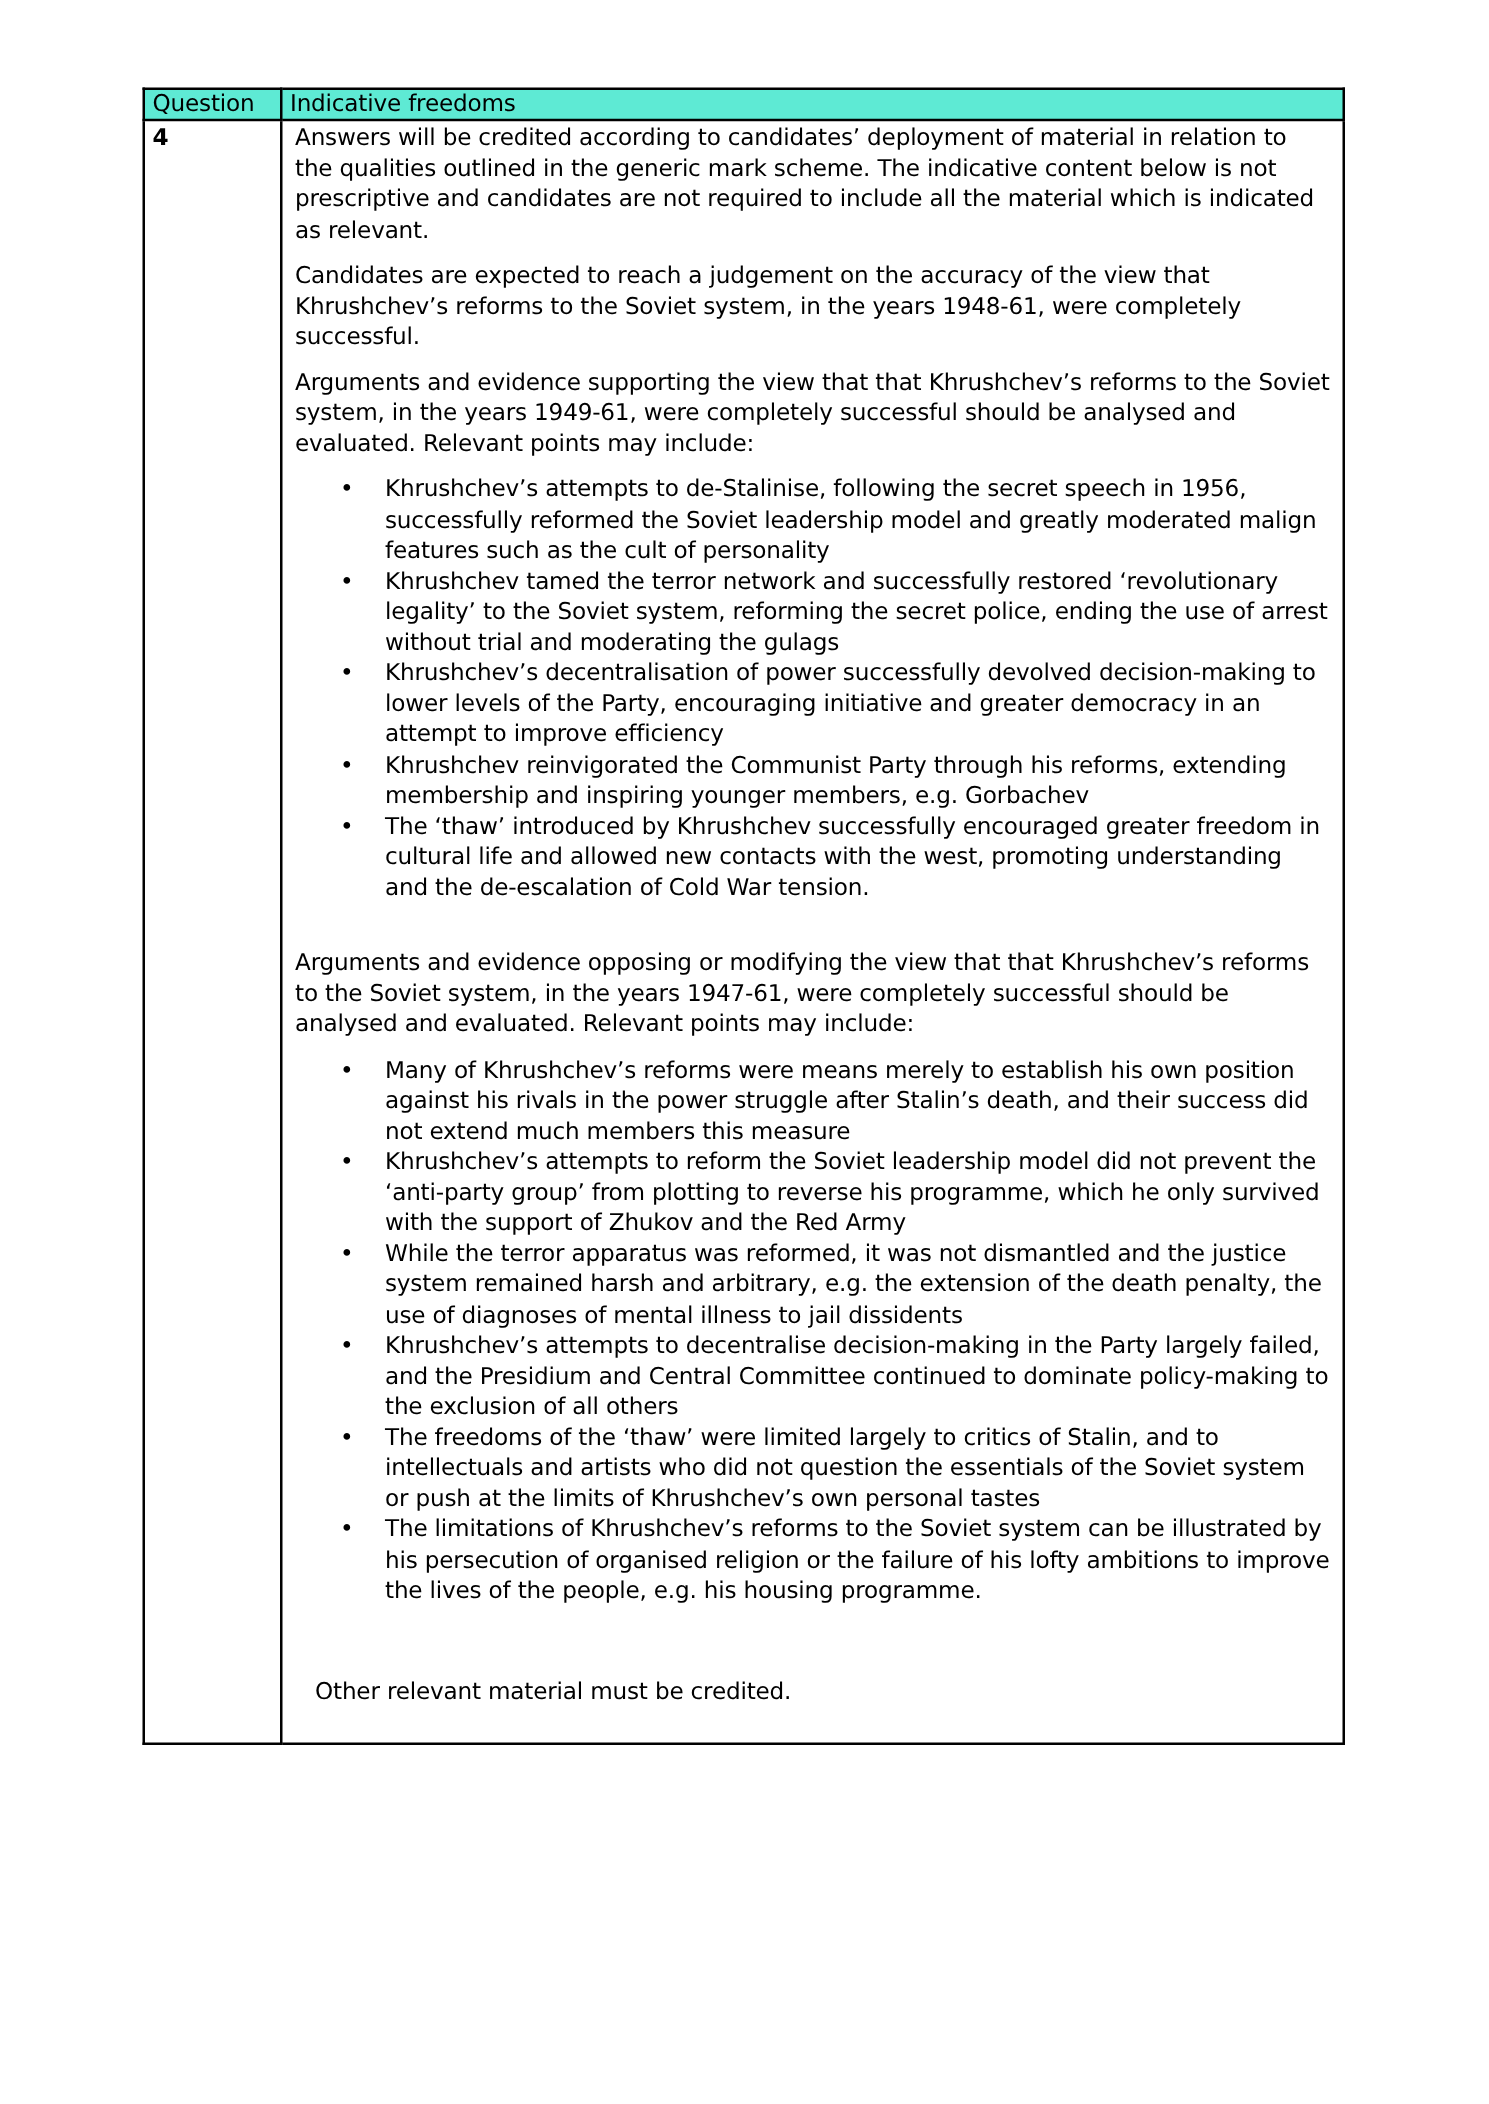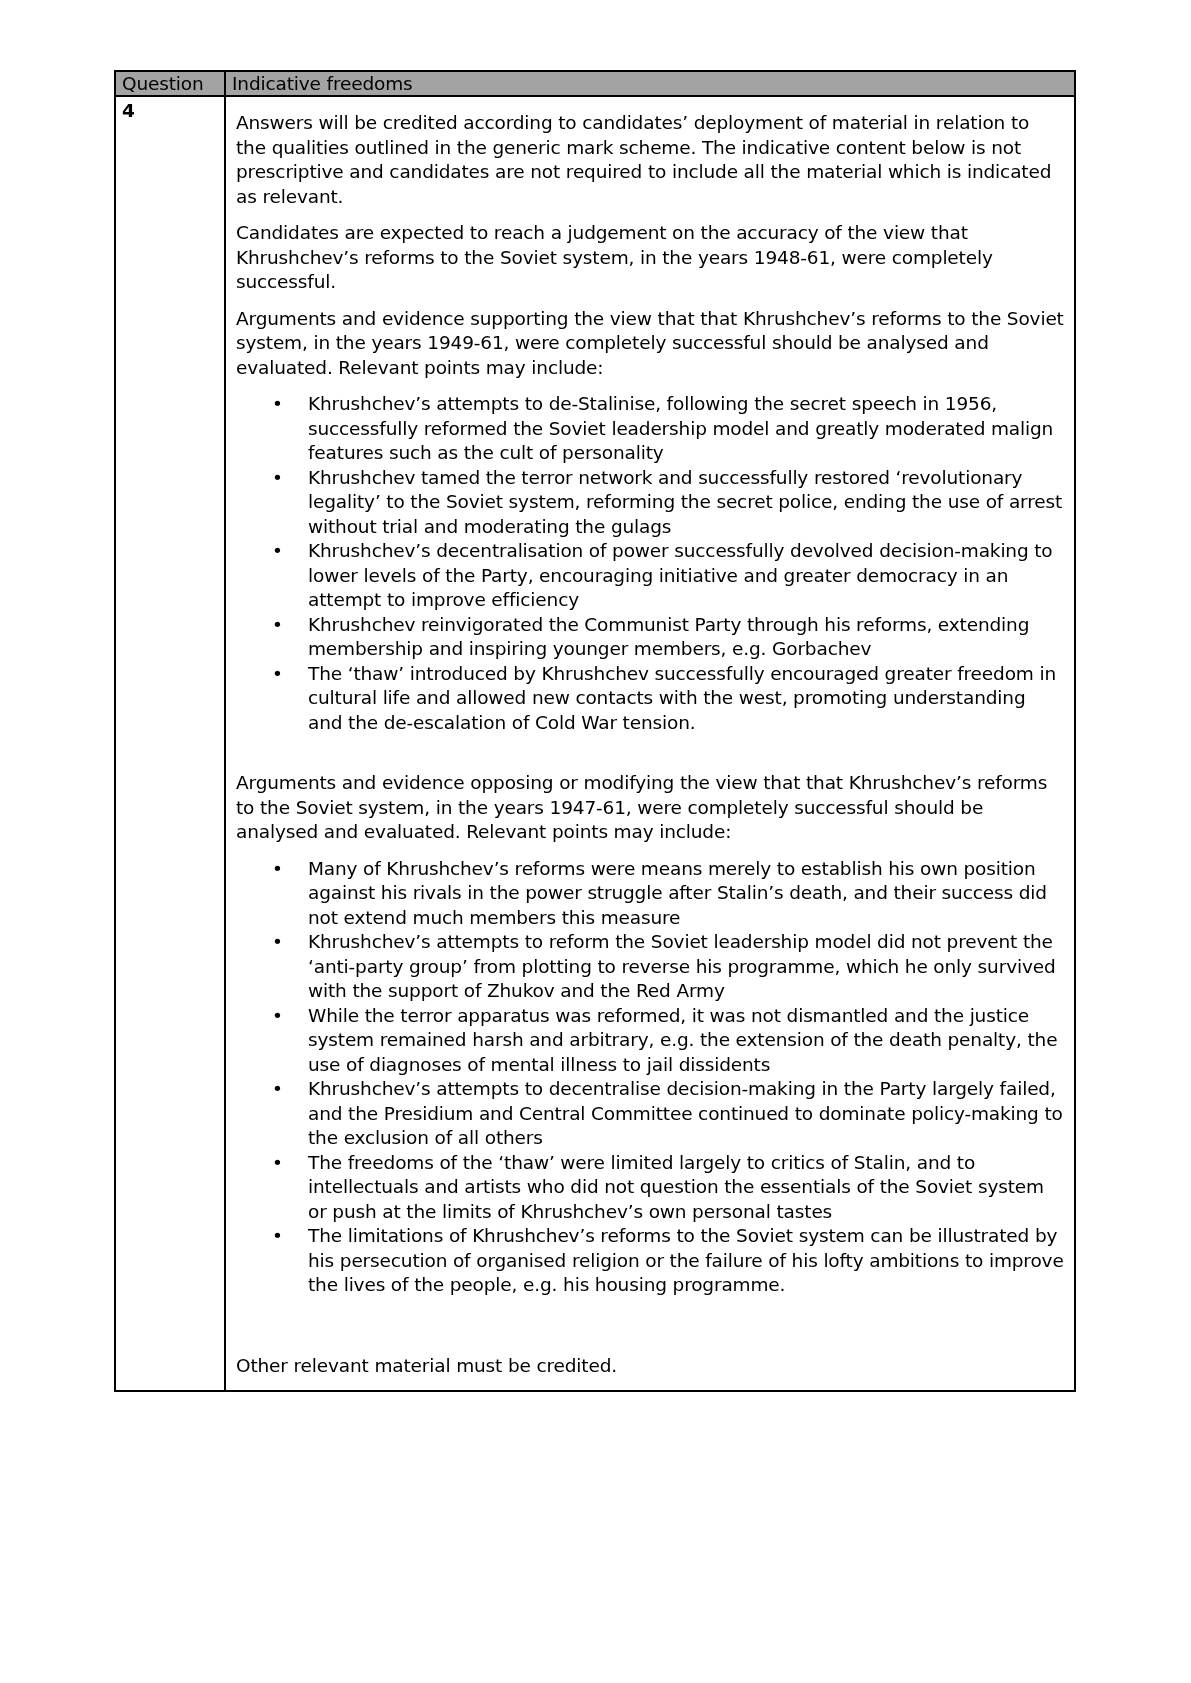--- a/index.html
+++ b/index.html
@@ -6,32 +6,32 @@
     body { width: 1191px; height: 1683px; position: relative; overflow: hidden; }
     .doc-table {
       position: absolute; left: 114px; top: 70px; width: 962px;
       border-collapse: collapse; table-layout: fixed;
       font-family: "DejaVu Sans", sans-serif; font-size: 18.5px; color: #000;
       letter-spacing: -0.15px;
     }
     .doc-table td, .doc-table th { border: 2px solid #000; vertical-align: top; }
     .doc-table col.c1 { width: 110px; }
     .doc-table th {
-      background: #a3a3a3; font-weight: normal; text-align: left;
+      background: #5eead4; font-weight: normal; text-align: left;
       padding: 0 6px; height: 23px; line-height: 23px;
     }
     .qcell { padding: 2px 6px; font-weight: bold; line-height: 24.5px; }
-    .ccell { padding: 14px 10px 12px 10px; line-height: 24.5px; }
+    .ccell { padding: 2px 10px 12px 10px; line-height: 24.5px; }
     .ccell p { margin: 0 0 12px 0; }
     .ccell ul { list-style: none; margin: 0 0 12px 0; padding: 0; }
     .ccell li { position: relative; padding-left: 72px; }
     .ccell li .bullet { position: absolute; left: 36px; top: 0; }
     .gap-after { margin-bottom: 36px !important; }
     .gap-big { margin-bottom: 56px !important; }
-    .final { margin: 0 !important; }
+    .final { margin: 16px !important; }
   </style>
 </head>
 <body>
 
 <table class="doc-table">
   <colgroup>
       <col class="c1">
       <col class="c2">
     </colgroup>
   <thead>

